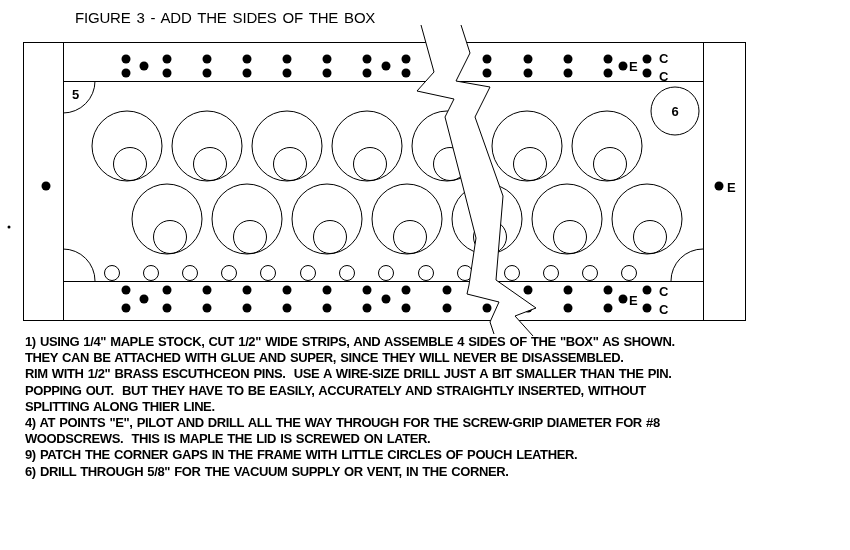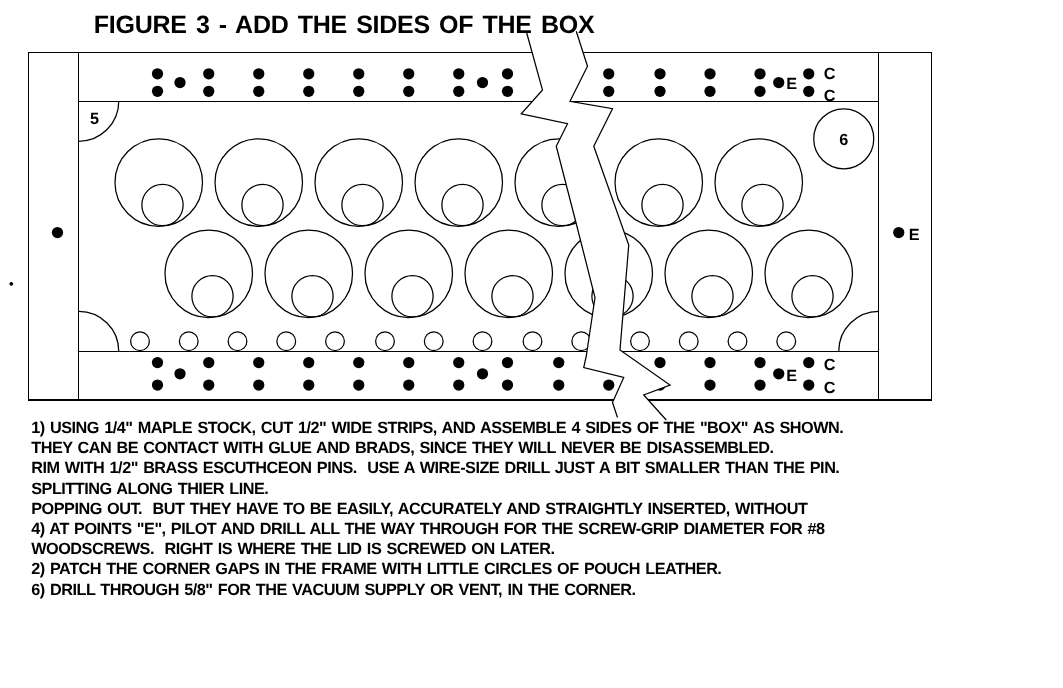--- a/index.html
+++ b/index.html
@@ -1,20 +1,20 @@
 <!DOCTYPE html>
 <html><head>
 <meta charset="utf-8">
 <style>
   html,body{margin:0;padding:0;background:#fff;}
   body{width:850px;height:550px;position:relative;overflow:hidden;
        font-family:"Liberation Sans",sans-serif;color:#000;}
   #fig-svg{position:absolute;left:0;top:0;}
   #fig-svg text{font:bold 13px "Liberation Sans",sans-serif;fill:#000;}
-  .title{position:absolute;left:75px;top:9px;font-size:20px;font-weight:bold;
+  .title{position:absolute;left:75px;top:9px;font-size:15px;font-weight:normal;
          letter-spacing:-0.2px;word-spacing:2px;white-space:pre;}
   .instructions{position:absolute;left:25px;top:334px;font-size:13px;font-weight:bold;
                 line-height:16.2px;letter-spacing:-0.4px;word-spacing:1px;}
   .ln{white-space:pre;height:16.2px;}
 </style>
 </head>
 <body>
 
 <svg id="fig-svg" width="850" height="550" viewBox="0 0 850 550">
     <rect x="23" y="42" width="722" height="278" fill="none" stroke="#000000" shape-rendering="crispEdges"></rect>
@@ -144,21 +144,21 @@
     <text x="629" y="305" text-anchor="start">E</text>
     <text x="659" y="296" text-anchor="start">C</text>
     <text x="659" y="314" text-anchor="start">C</text>
     <text x="727" y="192" text-anchor="start">E</text>
   </svg>
 
 <div class="title">FIGURE 3 - ADD THE SIDES OF THE BOX</div>
 
 <div class="instructions">
   <div class="ln">1) USING 1/4" MAPLE STOCK, CUT 1/2" WIDE STRIPS, AND ASSEMBLE 4 SIDES OF THE "BOX" AS SHOWN.</div>
-  <div class="ln">THEY CAN BE CONTACT WITH GLUE AND BRADS, SINCE THEY WILL NEVER BE DISASSEMBLED.</div>
+  <div class="ln">THEY CAN BE ATTACHED WITH GLUE AND SUPER, SINCE THEY WILL NEVER BE DISASSEMBLED.</div>
   <div class="ln">RIM WITH 1/2" BRASS ESCUTHCEON PINS.  USE A WIRE-SIZE DRILL JUST A BIT SMALLER THAN THE PIN.</div>
+  <div class="ln">POPPING OUT.  BUT THEY HAVE TO BE EASILY, ACCURATELY AND STRAIGHTLY INSERTED, WITHOUT</div>
   <div class="ln">SPLITTING ALONG THIER LINE.</div>
-  <div class="ln">POPPING OUT.  BUT THEY HAVE TO BE EASILY, ACCURATELY AND STRAIGHTLY INSERTED, WITHOUT</div>
   <div class="ln">4) AT POINTS "E", PILOT AND DRILL ALL THE WAY THROUGH FOR THE SCREW-GRIP DIAMETER FOR #8</div>
-  <div class="ln">WOODSCREWS.  RIGHT IS WHERE THE LID IS SCREWED ON LATER.</div>
-  <div class="ln">2) PATCH THE CORNER GAPS IN THE FRAME WITH LITTLE CIRCLES OF POUCH LEATHER.</div>
+  <div class="ln">WOODSCREWS.  THIS IS MAPLE THE LID IS SCREWED ON LATER.</div>
+  <div class="ln">9) PATCH THE CORNER GAPS IN THE FRAME WITH LITTLE CIRCLES OF POUCH LEATHER.</div>
   <div class="ln">6) DRILL THROUGH 5/8" FOR THE VACUUM SUPPLY OR VENT, IN THE CORNER.</div>
 </div>
 
 </body></html>

